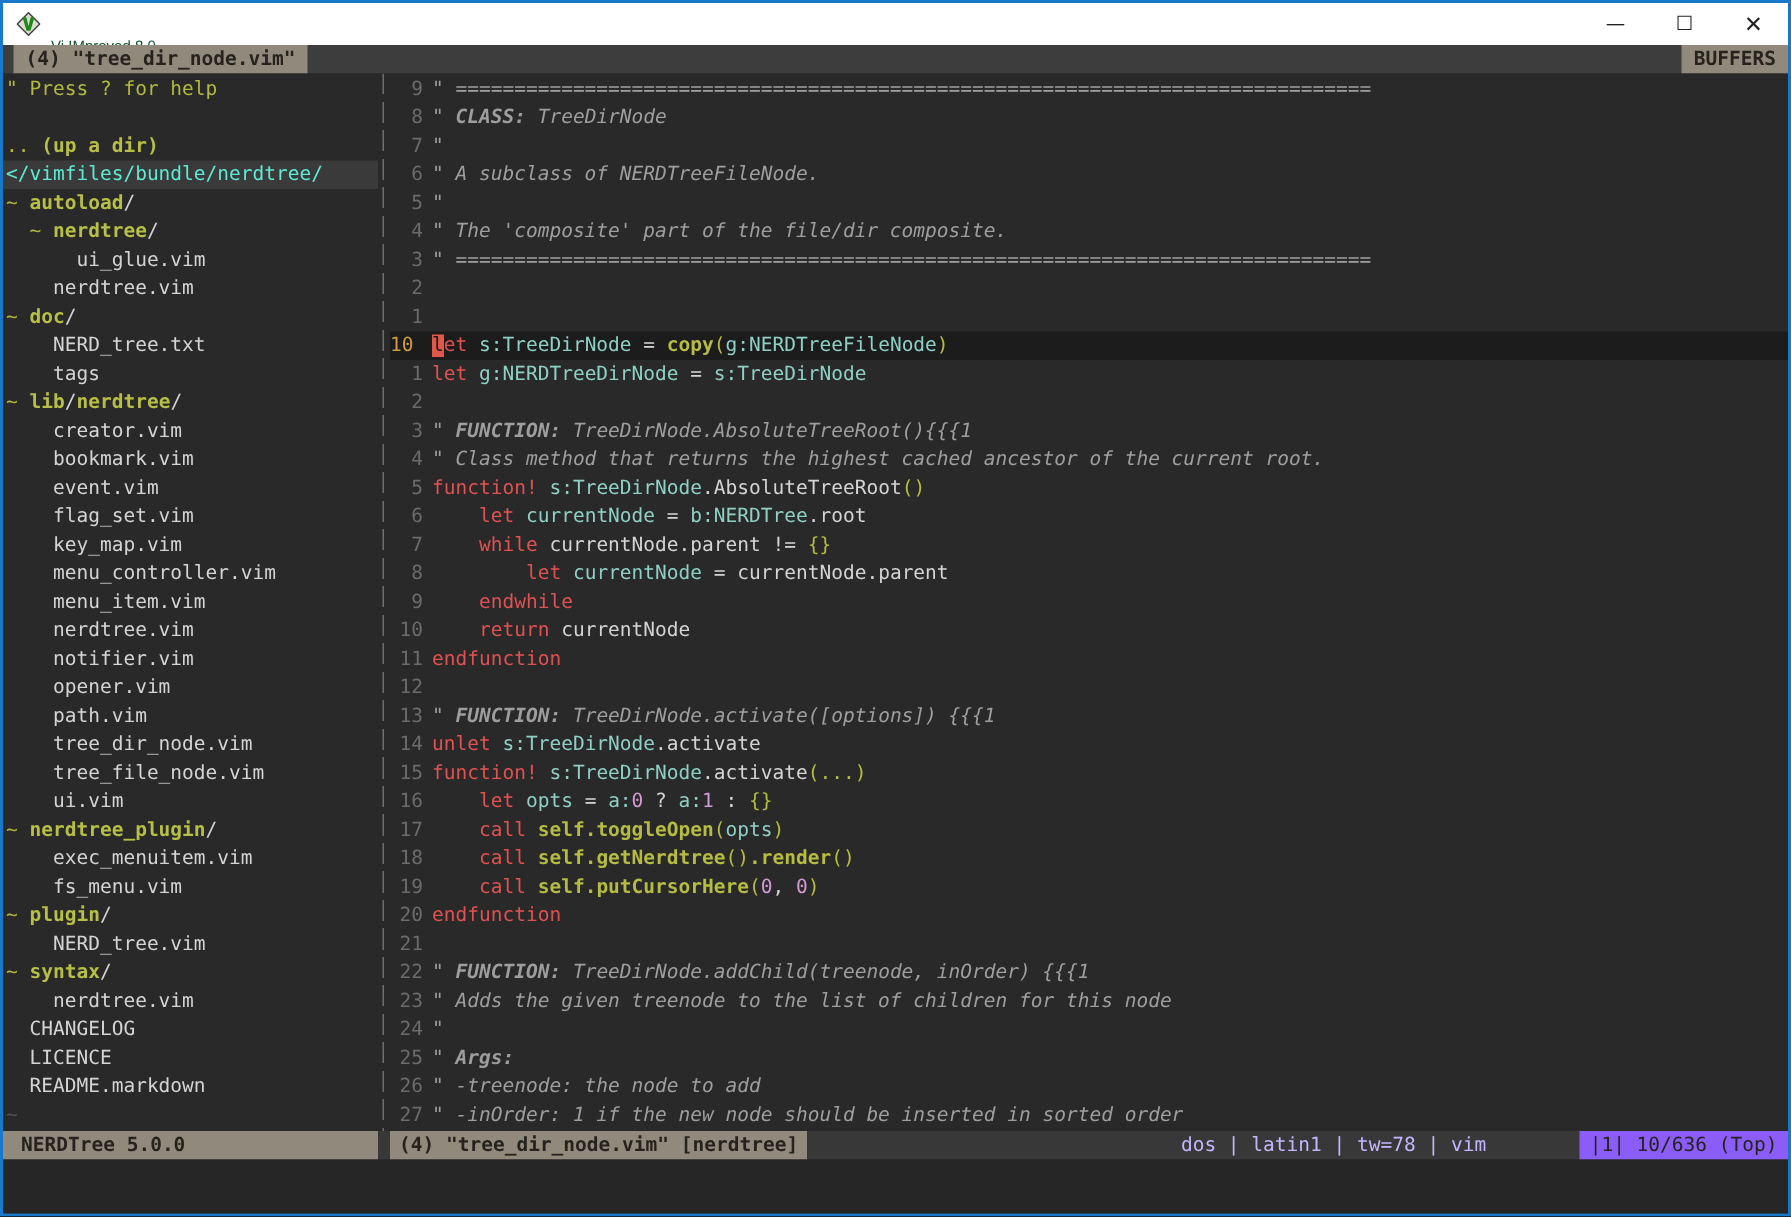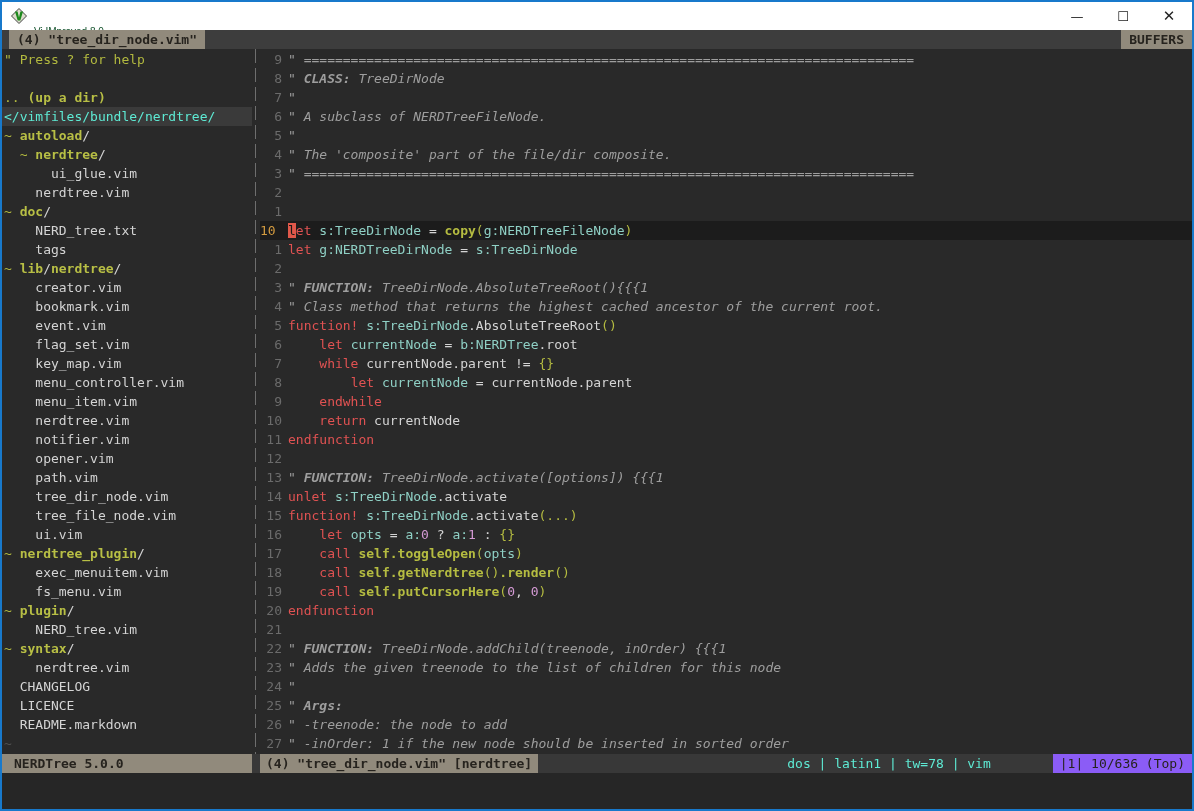--- a/index.html
+++ b/index.html
@@ -57,21 +57,21 @@
   .sg-file { color:#d4d4d4; }
   .sg-root { color:#5eead4; }
   .sg-tilde{ color:#4f4f4f; }
   
   .statusrow { height:19px; flex:none; display:flex; line-height:19px; }
   .st-nerdtree { width:250px; flex:none; background:#918a7c; color:#26231e; font-weight:bold; padding-left:12px; white-space:pre; }
   .st-gap { width:8px; flex:none; background:#383838; }
   .st-main { flex:1; background:#383838; display:flex; }
   .st-file { background:#918a7c; color:#26231e; font-weight:bold; padding:0 6px; white-space:pre; }
   .st-spacer { flex:1; }
-  .st-info { color:#5eead4; padding-right:14px; white-space:pre; }
+  .st-info { color:#c4b5fd; padding-right:14px; white-space:pre; }
   .st-pos { background:#8b5cf6; color:#26231e; font-weight:normal; padding:0 7px; white-space:pre;margin-left:48px; }
   
   .cmdline { flex:1; background:#262626; }
 </style>
 </head>
 <body>
 
 <div class="win">
 
   <div class="titlebar">

